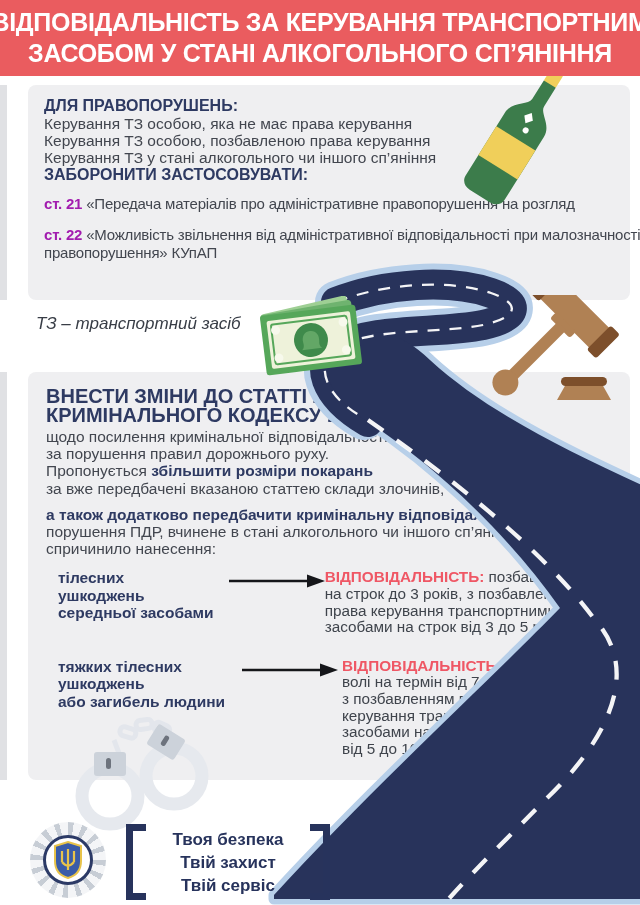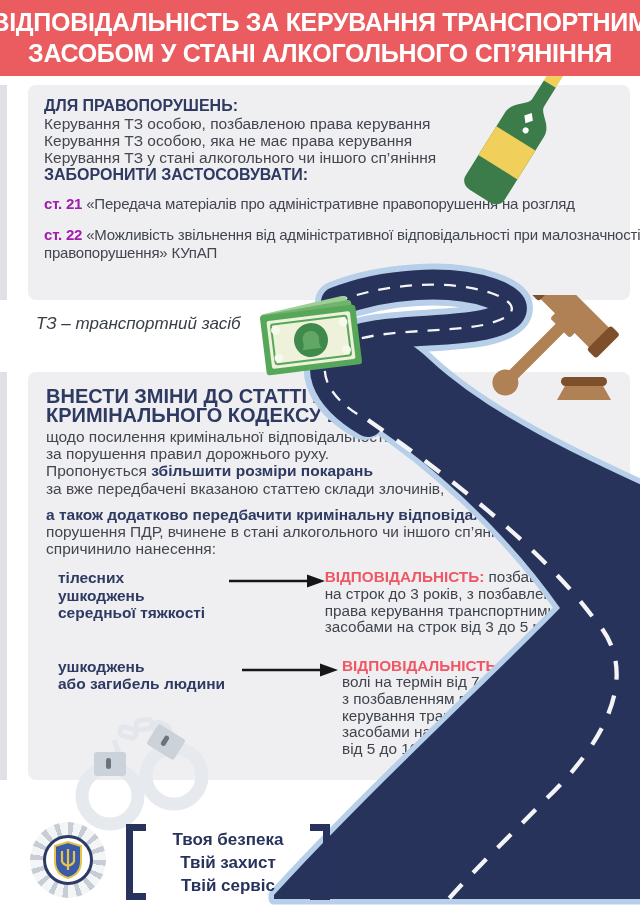--- a/index.html
+++ b/index.html
@@ -51,22 +51,22 @@
 </head>
 <body>
 
 <div id="page">
 
   <div class="edge-strip" style="top:85px;height:215px;"></div>
   <div class="edge-strip" style="top:372px;height:408px;"></div>
 
   <div class="panel" id="panel1">
     <div class="h-navy">ДЛЯ ПРАВОПОРУШЕНЬ:</div>
+    <div class="body-line">Керування ТЗ особою, яка не має права керування</div>
     <div class="body-line">Керування ТЗ особою, позбавленою права керування</div>
-    <div class="body-line">Керування ТЗ особою, яка не має права керування</div>
     <div class="body-line">Керування ТЗ у стані алкогольного чи іншого сп’яніння</div>
     <div class="h-navy">ЗАБОРОНИТИ ЗАСТОСОВУВАТИ:</div>
     <div class="art">
       <div class="body-line"><b>ст. 21</b><span> «Передача матеріалів про адміністративне правопорушення на розгляд</span></div>
     </div>
     <div class="art" style="margin-top:14px;">
       <div class="body-line"><b>ст. 22</b><span> «Можливість звільнення від адміністративної відповідальності при малозначності</span></div>
       <div class="body-line">правопорушення» КУпАП</div>
     </div>
   </div>
@@ -86,38 +86,39 @@
       <div class="body-line bold-inline">а також додатково передбачити кримінальну відповідальність за</div>
       <div class="body-line">порушення ПДР, вчинене в стані алкогольного чи іншого сп’яніння, що</div>
       <div class="body-line">спричинило нанесення:</div>
     </div>
 
     <div class="rows">
       <div class="row">
         <div class="row-label">
           <div>тілесних</div>
           <div>ушкоджень</div>
-          <div>середньої тяжкості</div>
+          <div>середньої засобами</div>
         </div>
         <div class="row-arrow">
           <svg width="96" height="16" viewBox="0 0 96 16">
               <line x1="0" y1="8" x2="79" y2="8" stroke="#15161a" stroke-width="2.6"></line>
               <polygon points="78,1.5 96,8 78,14.5" fill="#15161a"></polygon>
             </svg>
         </div>
         <div class="row-result">
           <div class="res-line"><span class="res-red">ВІДПОВІДАЛЬНІСТЬ:</span><span> позбавлення волі</span></div>
           <div class="res-line">на строк до 3 років, з позбавленням</div>
           <div class="res-line">права керування транспортними</div>
           <div class="res-line">засобами на строк від 3 до 5 років</div>
         </div>
       </div>
 
       <div class="row" style="margin-top:22px;">
         <div class="row-label">
+          <div>тяжких тілесних</div>
           <div>ушкоджень</div>
           <div>або загибель людини</div>
         </div>
         <div class="row-arrow">
           <svg width="96" height="16" viewBox="0 0 96 16">
               <line x1="0" y1="8" x2="79" y2="8" stroke="#15161a" stroke-width="2.6"></line>
               <polygon points="78,1.5 96,8 78,14.5" fill="#15161a"></polygon>
             </svg>
         </div>
         <div class="row-result">

